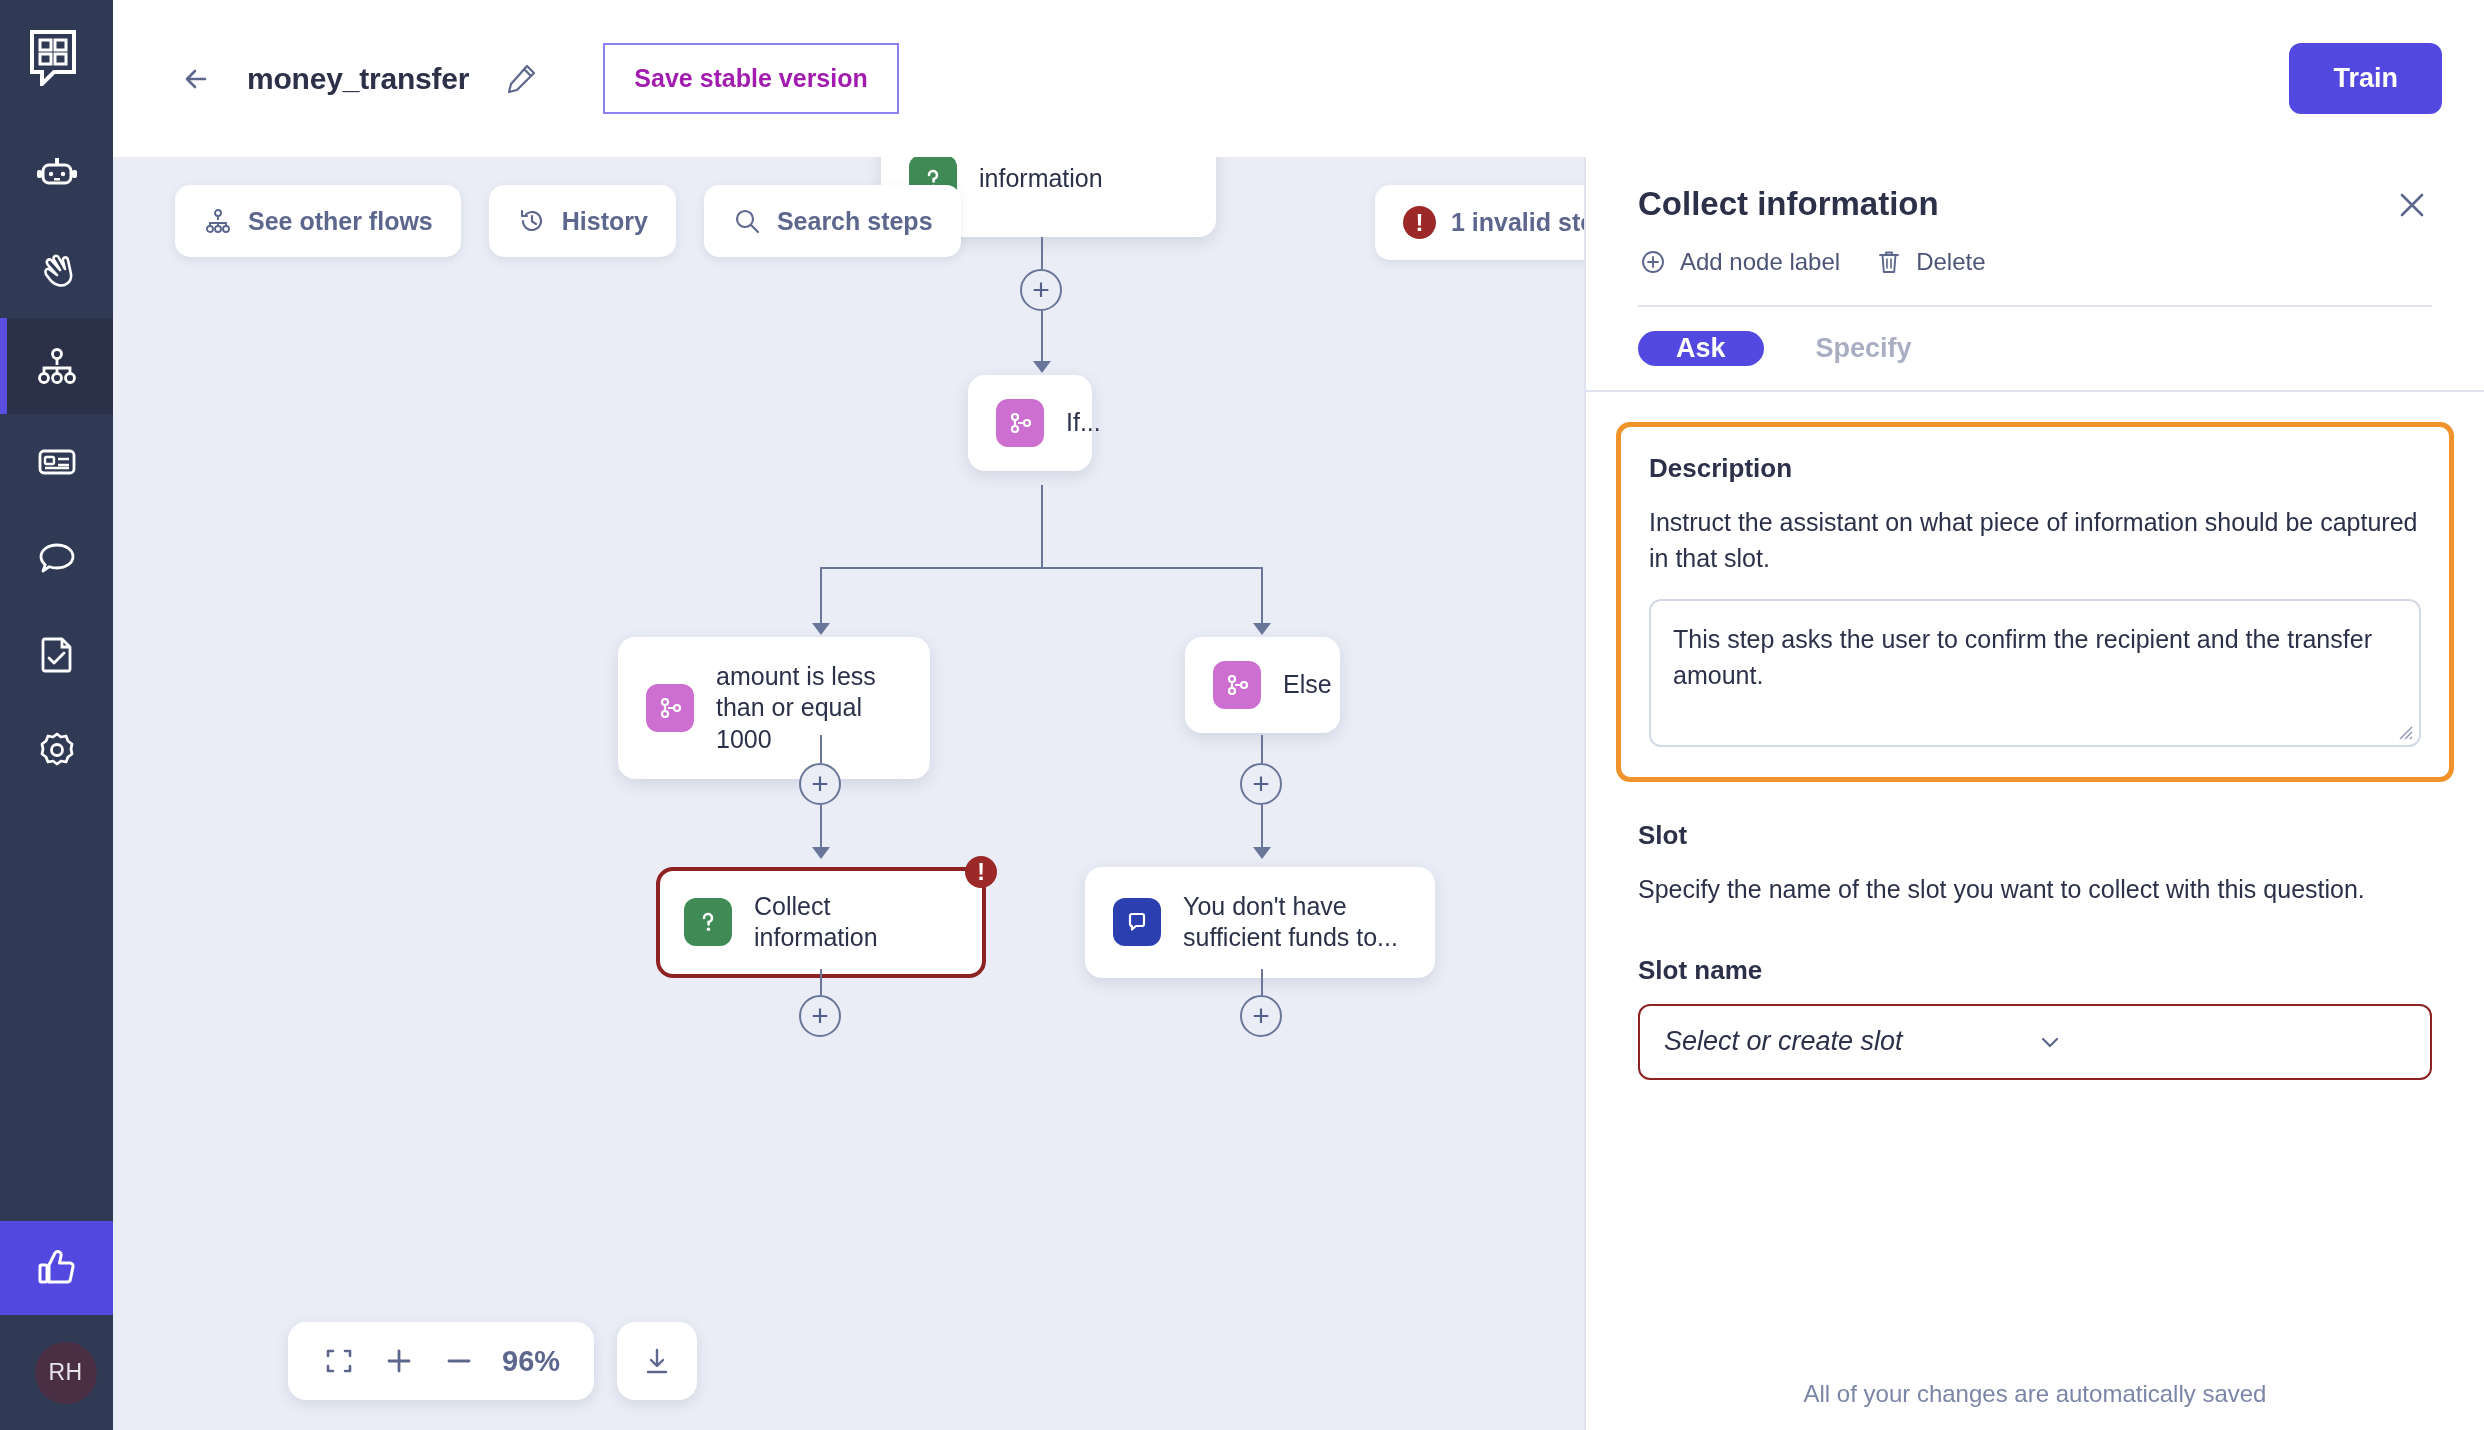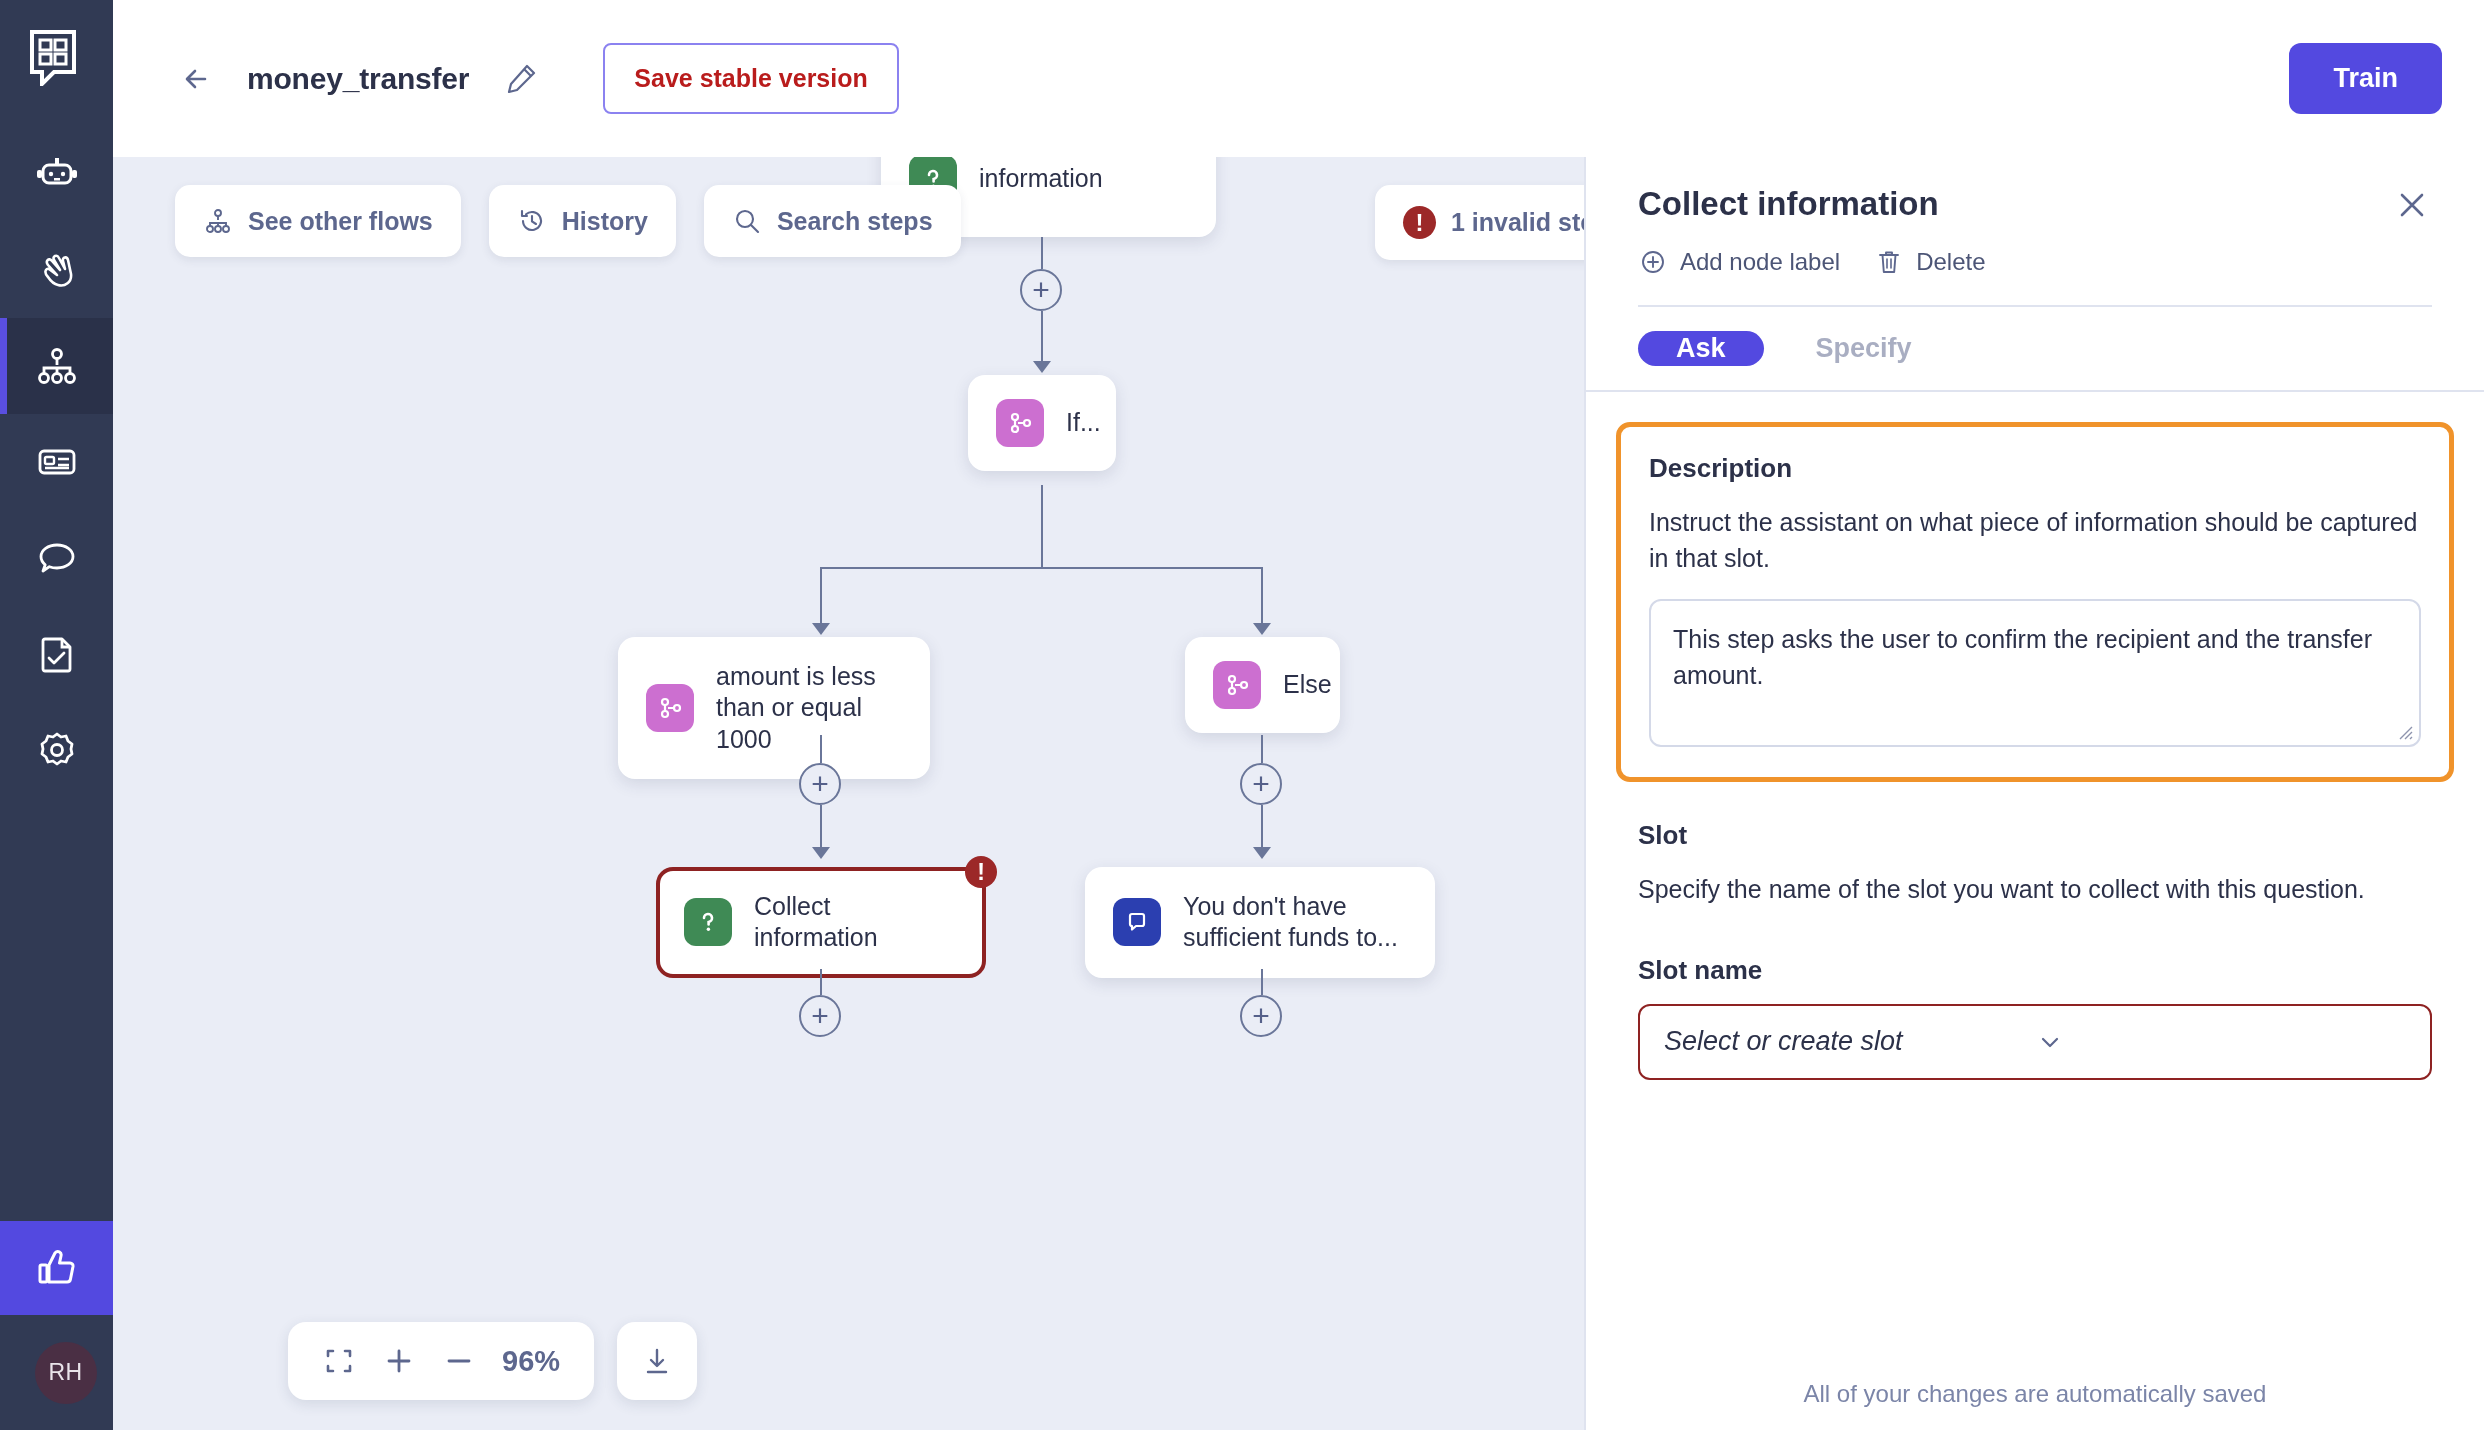--- a/index.html
+++ b/index.html
@@ -58,22 +58,22 @@
     position: relative; z-index: 20;
   }
   .back-arrow { width: 44px; height: 44px; display:flex; align-items:center; justify-content:center; cursor:pointer; }
   .flow-title {
     font-size: 30px; font-weight: bold; color: #2c3149;
     margin-left: 28px; letter-spacing: -.2px; white-space: nowrap;
   }
   .edit-pencil { margin-left: 34px; width: 36px; height: 36px; display:flex; align-items:center; justify-content:center; cursor:pointer; }
   .btn-save-stable {
     margin-left: 64px;
-    border: 2px solid #8b82f0; border-radius: 8px; background: #fff;
-    color: #b91c1c; font-size: 25px; font-weight: bold;
+    border: 2px solid #8b82f0; border-radius: 0; background: #fff;
+    color: #a21caf; font-size: 25px; font-weight: bold;
     padding: 19px 29px; cursor: pointer; white-space: nowrap;
   }
   .topbar-spacer { flex: 1; }
   .btn-train {
     background: #5349e0; color: #fff; border: none; border-radius: 12px;
     font-size: 27px; font-weight: bold; padding: 20px 44px; cursor: pointer;
   }
 
   
   .body-split { flex: 1; display: flex; min-height: 0; }
@@ -383,21 +383,21 @@
         <button class="pill pill-invalid">
           <span class="badge-dot">!</span>
           <span>1 invalid steps</span>
         </button>
 
         <div class="edge edge-v" style="left:928px; top:80px; height:32px;"></div>
         <div class="plus-node" style="left:907px; top:112px;">+</div>
         <div class="edge edge-v" style="left:928px; top:154px; height:56px;"></div>
         <div class="arrow-head" style="left:920px; top:204px;"></div>
 
-        <div class="node" style="left:855px; top:218px; width:148px;">
+        <div class="node" style="left:855px; top:218px; width:124px;">
           <div class="node-ico ico-branch">
             <svg width="28" height="28" viewBox="0 0 28 28">
               <circle cx="9" cy="8" r="3" fill="none" stroke="#fff" stroke-width="2.2"></circle>
               <circle cx="9" cy="20" r="3" fill="none" stroke="#fff" stroke-width="2.2"></circle>
               <circle cx="21" cy="14" r="3" fill="none" stroke="#fff" stroke-width="2.2"></circle>
               <path d="M9 11 v6 M12 14 h6" stroke="#fff" stroke-width="2.2"></path>
             </svg>
           </div>
           <div class="node-label">If...</div>
         </div>

